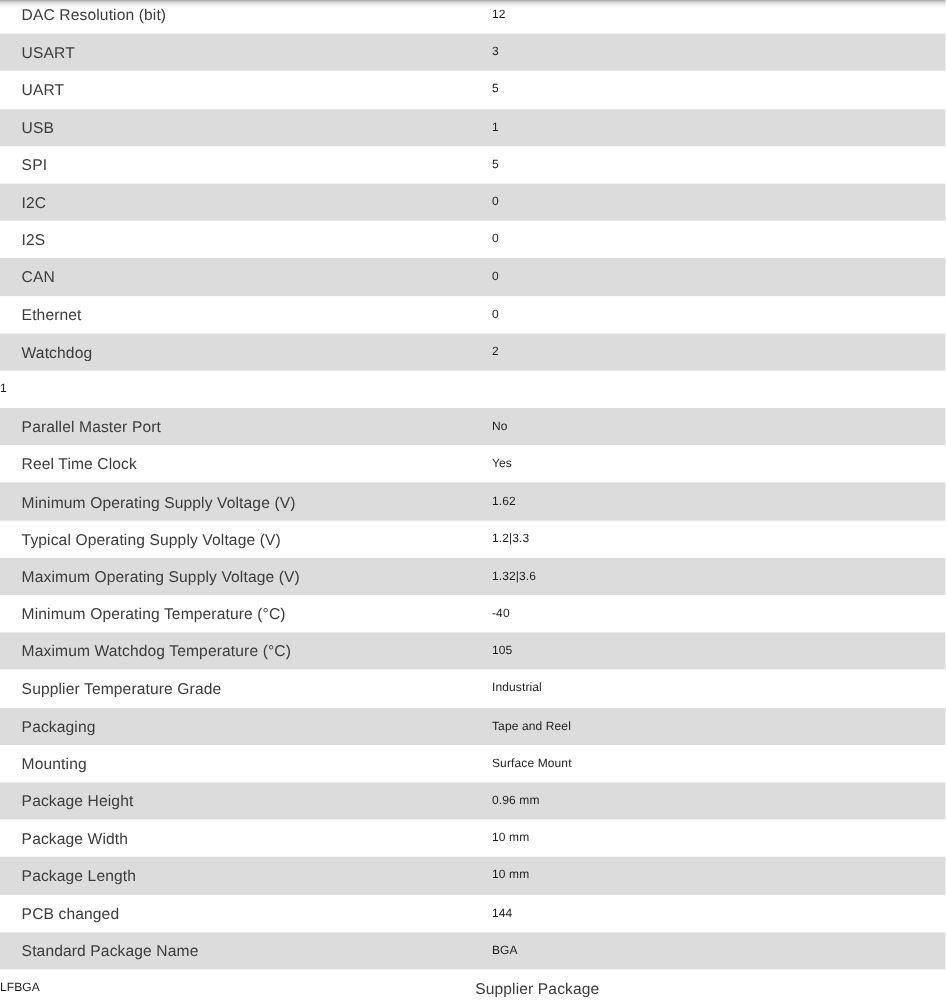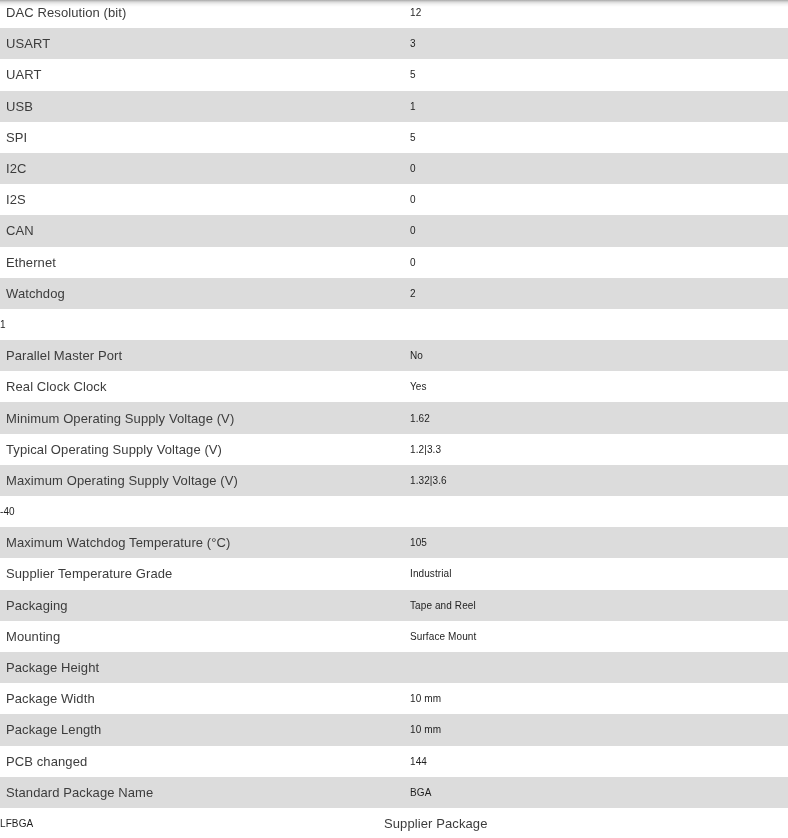--- a/index.html
+++ b/index.html
@@ -24,21 +24,21 @@
     display:flex;align-items:center;
     height:31.2px;width:100%;
     background:var(--page-bg);
   }
   .row.alt{background:var(--row-alt-bg);}
   .cell{
     white-space:nowrap;overflow:hidden;
   }
   .cell.label{
     flex:0 0 410px;
-    padding-left:6px;
+    padding-left:18px;
     font-size:13px;
     letter-spacing:.1px;
     color:var(--label-color);
   }
   .cell.value{
     flex:1 1 auto;
     font-size:10px;
     font-weight:400;
     letter-spacing:.1px;
     color:var(--value-color);
@@ -111,40 +111,41 @@
   <div class="row">
     <div class="cell value">1</div>
   </div>
 
   <div class="row alt">
     <div class="cell label">Parallel Master Port</div>
     <div class="cell value">No</div>
   </div>
 
   <div class="row">
-    <div class="cell label">Real Clock Clock</div>
+    <div class="cell label">Reel Time Clock</div>
     <div class="cell value">Yes</div>
   </div>
 
   <div class="row alt">
     <div class="cell label">Minimum Operating Supply Voltage (V)</div>
     <div class="cell value">1.62</div>
   </div>
 
   <div class="row">
     <div class="cell label">Typical Operating Supply Voltage (V)</div>
     <div class="cell value">1.2|3.3</div>
   </div>
 
   <div class="row alt">
     <div class="cell label">Maximum Operating Supply Voltage (V)</div>
     <div class="cell value">1.32|3.6</div>
   </div>
 
   <div class="row">
+    <div class="cell label">Minimum Operating Temperature (°C)</div>
     <div class="cell value">-40</div>
   </div>
 
   <div class="row alt">
     <div class="cell label">Maximum Watchdog Temperature (°C)</div>
     <div class="cell value">105</div>
   </div>
 
   <div class="row">
     <div class="cell label">Supplier Temperature Grade</div>
@@ -156,20 +157,21 @@
     <div class="cell value">Tape and Reel</div>
   </div>
 
   <div class="row">
     <div class="cell label">Mounting</div>
     <div class="cell value">Surface Mount</div>
   </div>
 
   <div class="row alt">
     <div class="cell label">Package Height</div>
+    <div class="cell value">0.96 mm</div>
   </div>
 
   <div class="row">
     <div class="cell label">Package Width</div>
     <div class="cell value">10 mm</div>
   </div>
 
   <div class="row alt">
     <div class="cell label">Package Length</div>
     <div class="cell value">10 mm</div>

